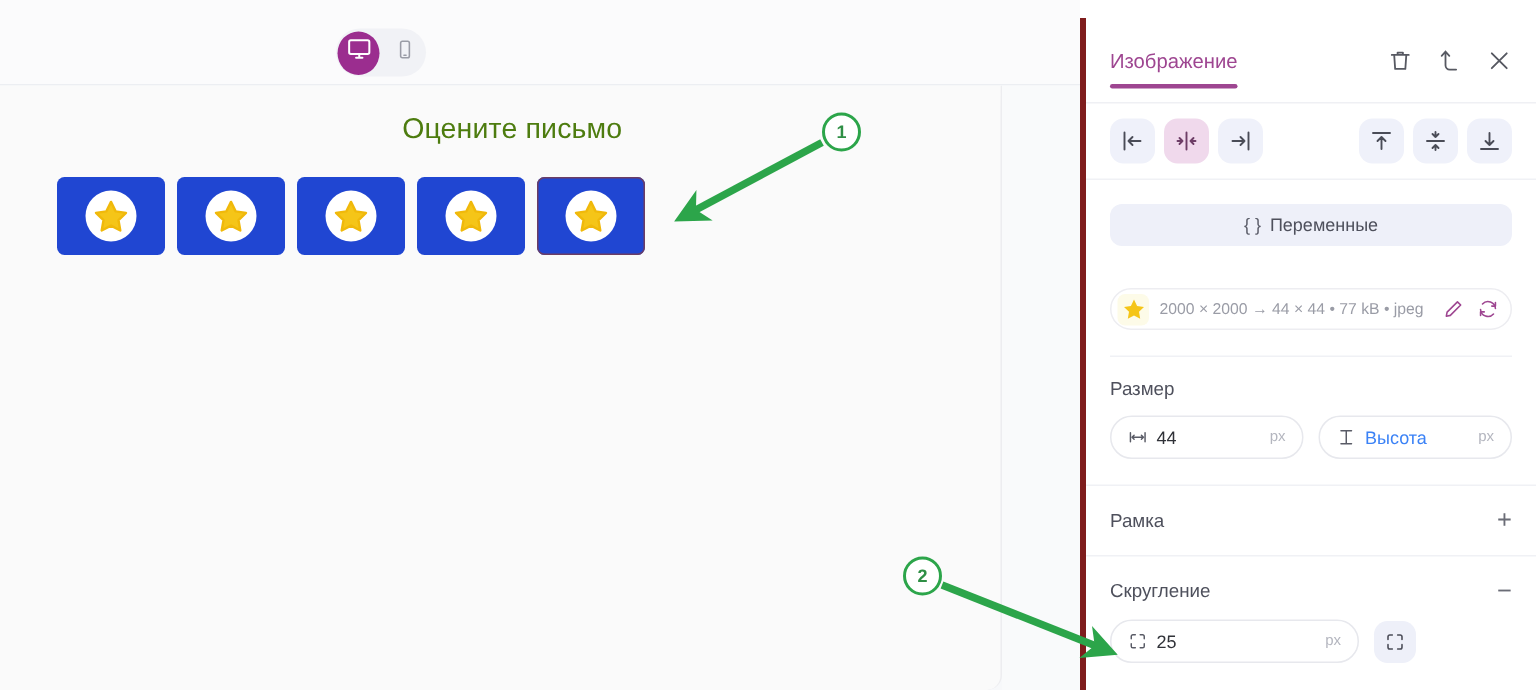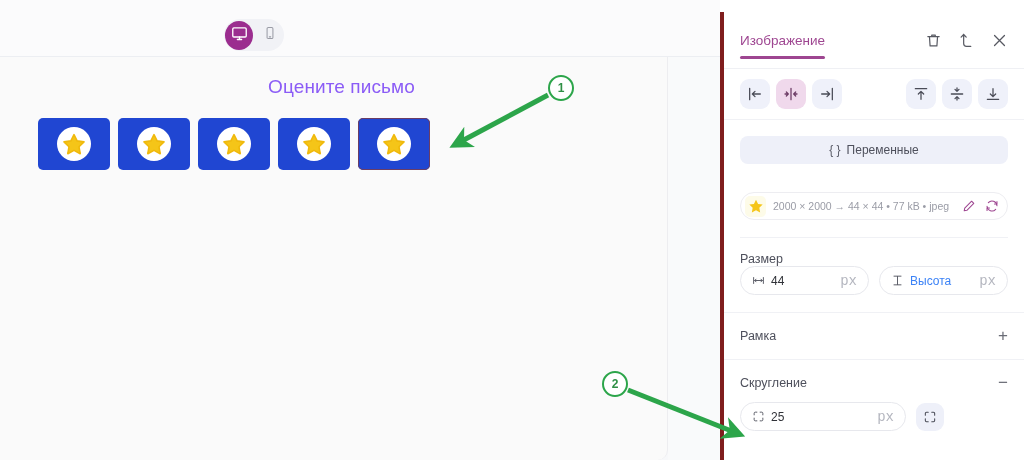--- a/index.html
+++ b/index.html
@@ -36,21 +36,21 @@
     position: absolute; left: 0; top: 57px; width: 668px; height: 403px;
     background: #fafafa; border-right: 1px solid #ededf0;
     border-bottom-right-radius: 10px;
   }
   .canvas-outer {
     position: absolute; left: 668px; top: 57px; width: 52px; height: 403px;
     background: #f9fafb;
   }
   .email-title {
     position: absolute; left: 0; top: 76px; width: 668px;
-    text-align: center; font-size: 19px; color: #8b5cf6;
+    text-align: center; font-size: 19px; color: #4d7c0f;
     letter-spacing: .1px;
     padding-left: 15px;
   }
   .stars-row {
     position: absolute; left: 38px; top: 118px;
     display: flex; gap: 8px;
   }
   .star-btn {
     width: 72px; height: 52px; border-radius: 5px;
     background: #2046d2;
@@ -134,29 +134,29 @@
   .divider { height: 1px; background: #f0f1f5; margin-top: 17px; }
 
   .section { padding: 14px 16px 0 16px; }
   .section-head {
     display: flex; align-items: center; font-size: 12.5px; color: #4e505c;
   }
   .section-head .toggler {
     margin-left: auto; font-size: 17px; color: #6a6c76; line-height: 1;
     cursor: pointer; user-select: none;
   }
-  .field-row { display: flex; gap: 10px; }
+  .field-row { display: flex; gap: 10px; margin-top: 11px; }
   .field {
     flex: 1; height: 29px; border: 1px solid #e7e8ed; border-radius: 15px;
     display: flex; align-items: center; padding: 0 11px; gap: 6px;
   }
   .field svg { width: 13px; height: 13px; display: block; color: #595b66; flex: 0 0 auto; }
   .field .val { font-size: 12px; color: #303238; }
   .field .ph { font-size: 12px; color: #3b82f6; }
-  .field .unit { margin-left: auto; font-size: 14px; color: #b4b6bf; font-family: Liberation Mono, monospace; }
+  .field .unit { margin-left: auto; font-size: 10px; color: #b4b6bf; }
 
   .round-row { display: flex; gap: 10px; margin-top: 11px; align-items: center; }
   .round-row .field { flex: 0 0 166px; }
   .sq-btn {
     width: 28px; height: 28px; border-radius: 9px; background: #eef0f9;
     display: flex; align-items: center; justify-content: center;
     color: #4a4c57; cursor: pointer;
   }
   .sq-btn svg { width: 14px; height: 14px; display: block; }
 

